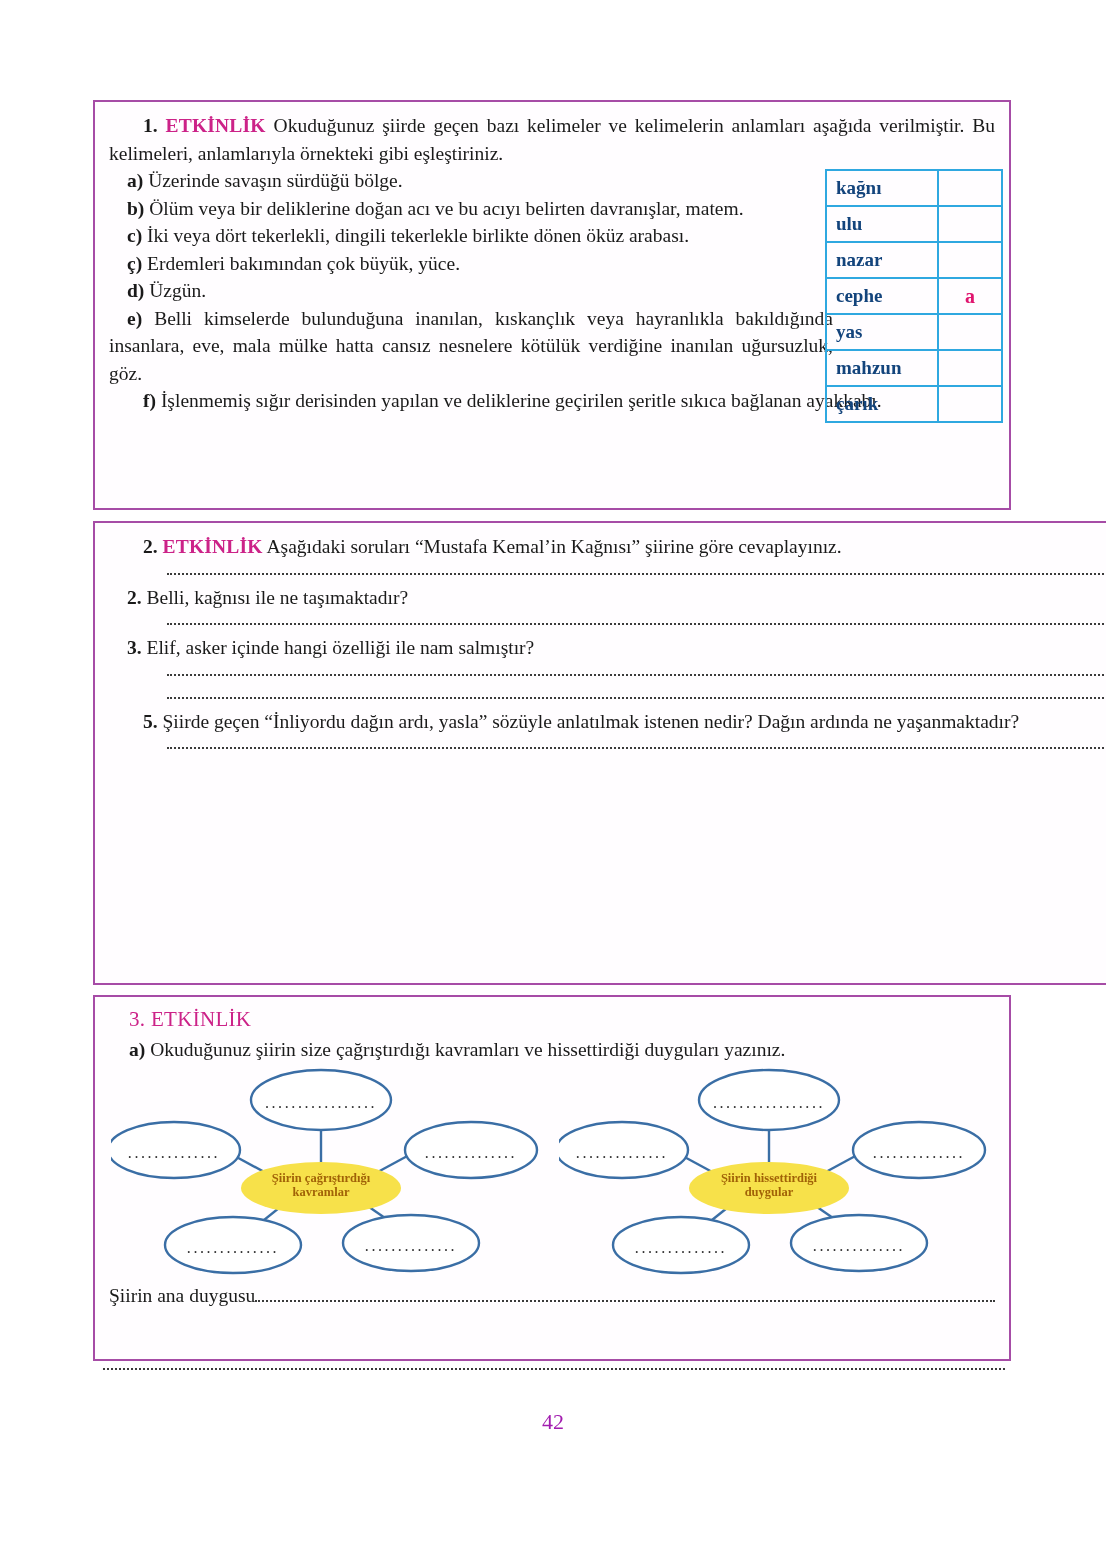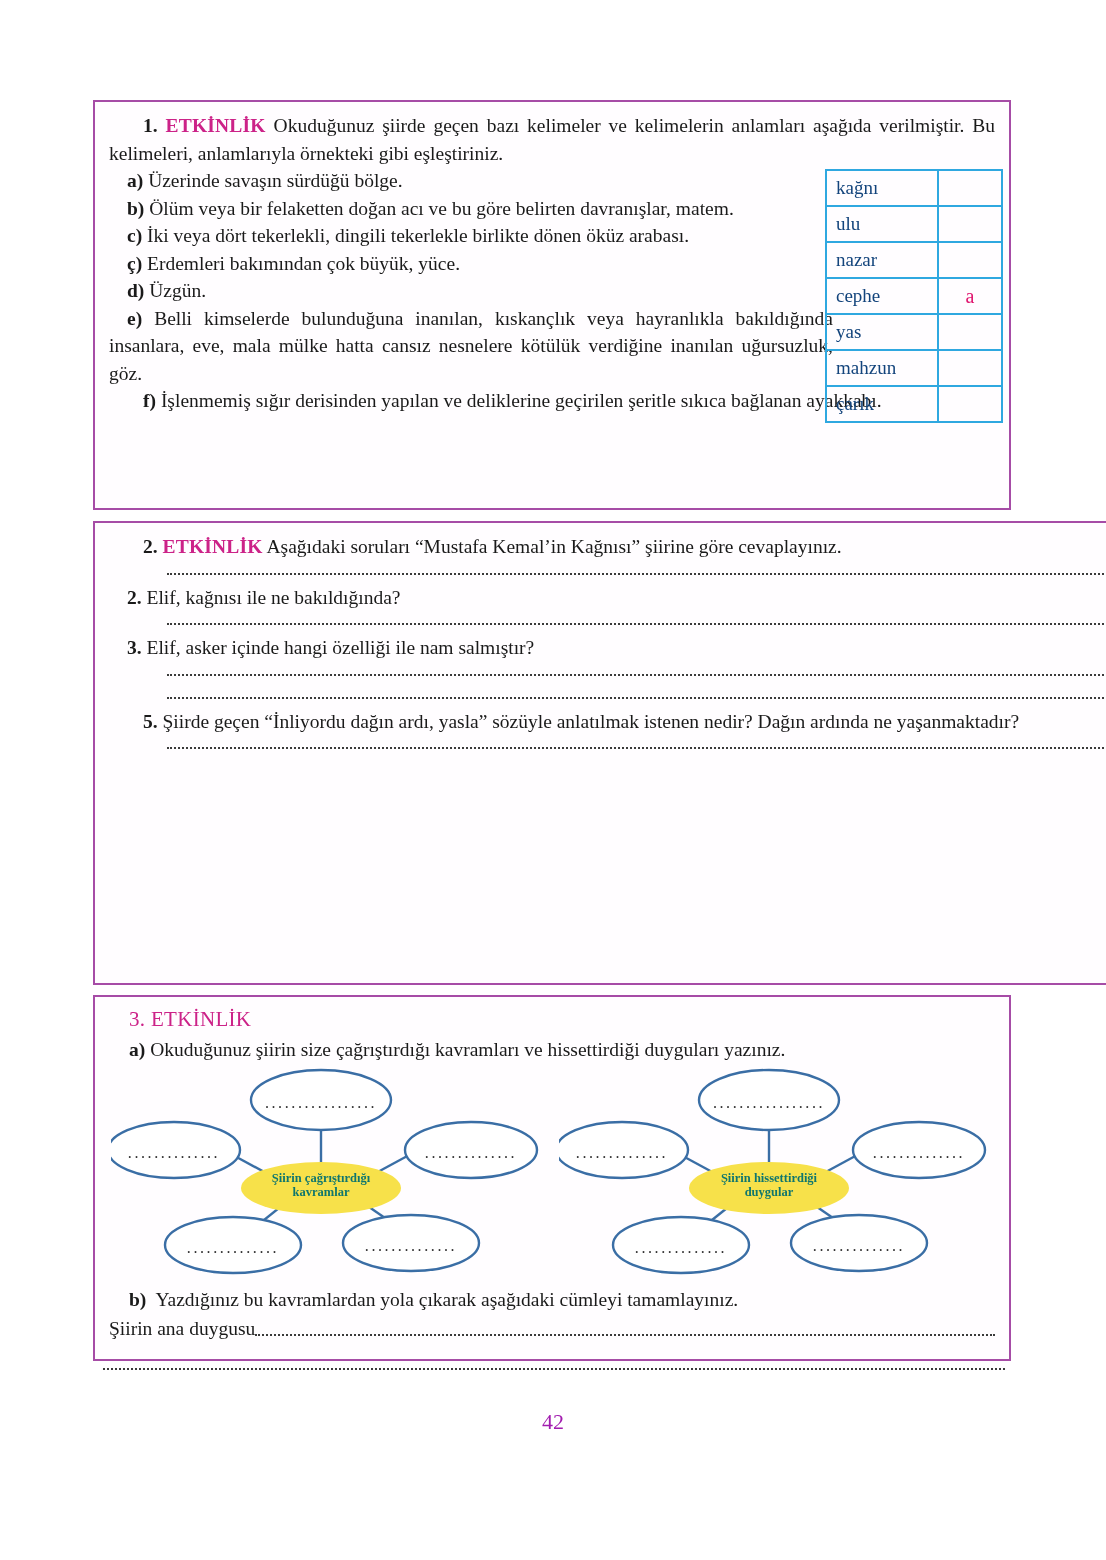--- a/index.html
+++ b/index.html
@@ -71,21 +71,21 @@
     top: 67px;
     width: 178px;
     border-collapse: collapse;
     table-layout: fixed;
   }
   #word-table td {
     border: 2px solid #2fa8e0;
     height: 34px;
     padding: 0 0 0 9px;
     font-size: 19px;
-    font-weight: normal;
+    font-weight: bold;
     color: #13447c;
     vertical-align: middle;
   }
   #word-table td.ans {
     width: 62px;
     padding: 0;
     text-align: center;
     color: #e0146e;
     font-size: 20px;
   }
@@ -134,21 +134,21 @@
   }
   .mm { position: absolute; top: 0; }
   #mm-left  { left: 2px;  }
   #mm-right { left: 450px;}
 
   .mm-center-label {
     position: absolute;
     text-align: center;
     font-size: 12.5px;
     font-weight: bold;
-    color: #0f766e;
+    color: #a16207;
     line-height: 14.5px;
     pointer-events: none;
   }
 
   
   #bottom-dots {
     position: absolute;
     left: 103px;
     top: 1368px;
     width: 902px;
@@ -212,21 +212,21 @@
 
       <p class="p indent a1-full">
         <span class="etk-num">1.</span><span> </span><span class="etk-word">ETKİNLİK</span><span> </span><span>Okuduğunuz şiirde geçen bazı kelimeler ve kelimelerin anlamları aşağıda verilmiştir. Bu kelimeleri, anlamlarıyla örnekteki gibi eşleştiriniz.</span>
       </p>
 
       <p class="p indent-sm a1-col">
         <span class="bl">a)</span><span> </span><span>Üzerinde savaşın sürdüğü bölge.</span>
       </p>
 
       <p class="p indent-sm a1-col">
-        <span class="bl">b)</span><span> </span><span>Ölüm veya bir felaketten doğan acı ve bu göre belirten davranışlar, matem.</span>
+        <span class="bl">b)</span><span> </span><span>Ölüm veya bir deliklerine doğan acı ve bu acıyı belirten davranışlar, matem.</span>
       </p>
 
       <p class="p indent-sm a1-col">
         <span class="bl">c)</span><span> </span><span>İki veya dört tekerlekli, dingili tekerlekle birlikte dönen öküz arabası.</span>
       </p>
 
       <p class="p indent-sm a1-col">
         <span class="bl">ç)</span><span> </span><span>Erdemleri bakımından çok büyük, yüce.</span>
       </p>
 
@@ -250,21 +250,21 @@
 
       <p class="p indent">
         <span class="etk-num">2.</span><span> </span><span class="etk-word">ETKİNLİK</span><span> </span><span>Aşağıdaki soruları “Mustafa Kemal’in Kağnısı” şiirine göre cevaplayınız.</span>
       </p>
 
       <div class="dots-row">
           <div class="dots"></div>
         </div>
 
       <p class="q">
-        <span class="bl">2.</span><span> </span><span>Elif, kağnısı ile ne bakıldığında?</span>
+        <span class="bl">2.</span><span> </span><span>Belli, kağnısı ile ne taşımaktadır?</span>
       </p>
       <div class="dots-row">
           <div class="dots"></div>
         </div>
 
       <p class="q">
         <span class="bl">3.</span><span> </span><span>Elif, asker içinde hangi özelliği ile nam salmıştır?</span>
       </p>
       <div class="dots-row">
           <div class="dots"></div>
@@ -374,23 +374,20 @@
             <ellipse cx="210" cy="120" rx="80" ry="26" fill="#f7e14a" stroke="none"></ellipse>
           </svg>
           <div class="mm-center-label" style="left:130px; top:103px; width:160px;">
             <span>Şiirin hissettirdiği</span><br>
             <span>duygular</span>
           </div>
         </div>
 
       </div>
 
-      <p class="p a3-sub" style="margin-top:6px;">
-        <span class="bl">b)</span><span>&nbsp; </span><span>Yazdığınız bu kavramlardan yola çıkarak aşağıdaki cümleyi tamamlayınız.</span>
-      </p>
 
       <p class="p" style="margin-top:2px; display:flex; align-items:flex-end; ">
         <span class="nowrap">Şiirin ana duygusu</span>
         <span style="flex:1; border-top:2.5px dotted #3a3a3a; margin-bottom:7px;"></span>
       </p>
 
     </div>
   </section>
 
   <div id="bottom-dots"></div>

